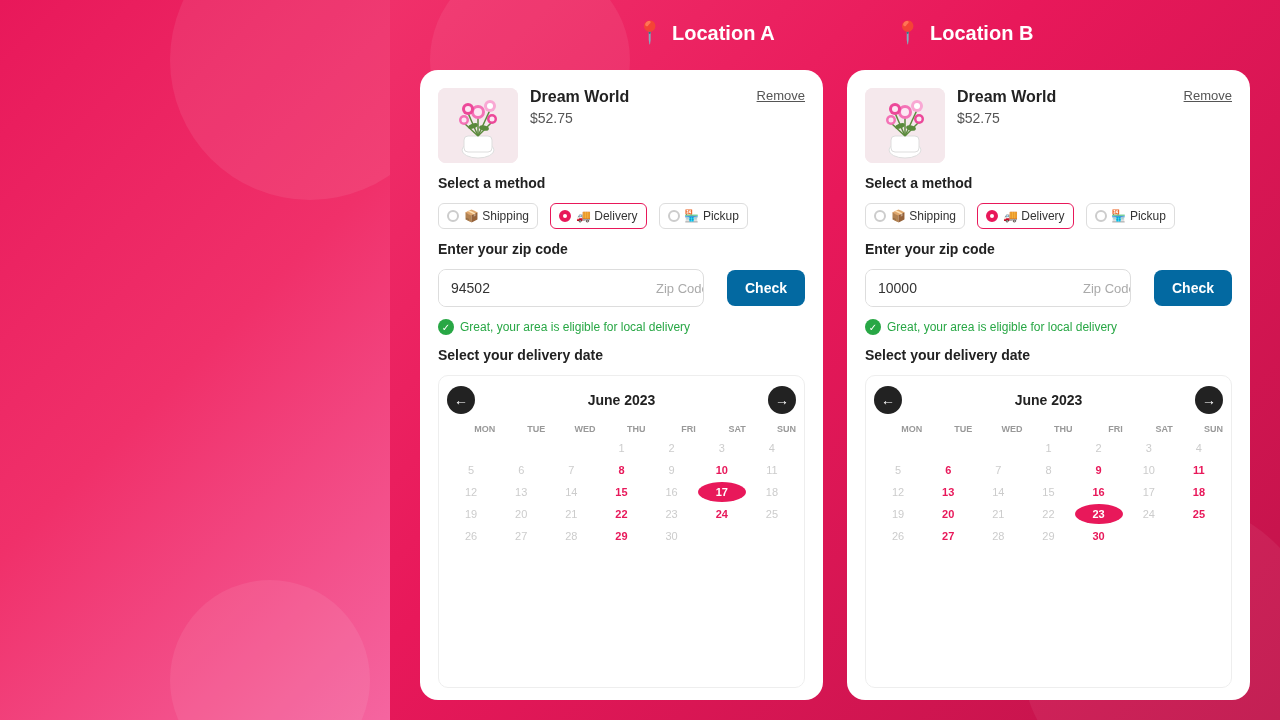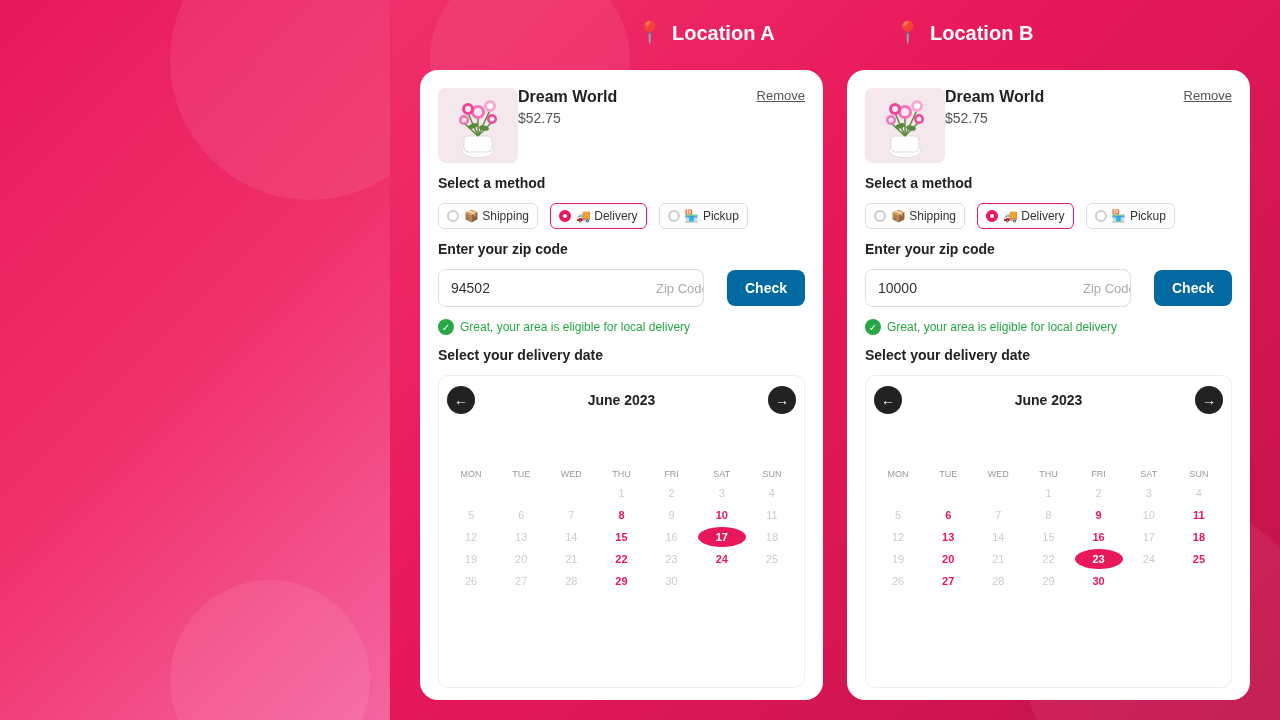--- a/index.html
+++ b/index.html
@@ -135,21 +135,21 @@
       display: flex;
       flex-direction: column;
       gap: 12px;
       overflow: hidden;
     }
 
     
     .product-row {
       display: flex;
       align-items: flex-start;
-      gap: 0;
+      gap: 12px;
     }
     .product-image {
       width: 80px;
       height: 75px;
       border-radius: 8px;
       background: #f5e8ec;
       overflow: hidden;
       flex-shrink: 0;
       position: relative;
     }
@@ -324,25 +324,24 @@
       font-weight: 700;
       color: #222;
     }
     .cal-grid {
       display: grid;
       grid-template-columns: repeat(7, 1fr);
       gap: 2px;
     }
     .cal-dow {
       font-size: 9px;
-      font-weight: 400;
+      font-weight: 700;
       color: #999;
-      text-align: center;
+      text-align: right;
       padding: 2px 0;
-      margin-top: 45px;
     }
     .cal-day {
       text-align: center;
       font-size: 11px;
       padding: 4px 0;
       color: #333;
       border-radius: 50%;
       cursor: pointer;
       position: relative;
     }

